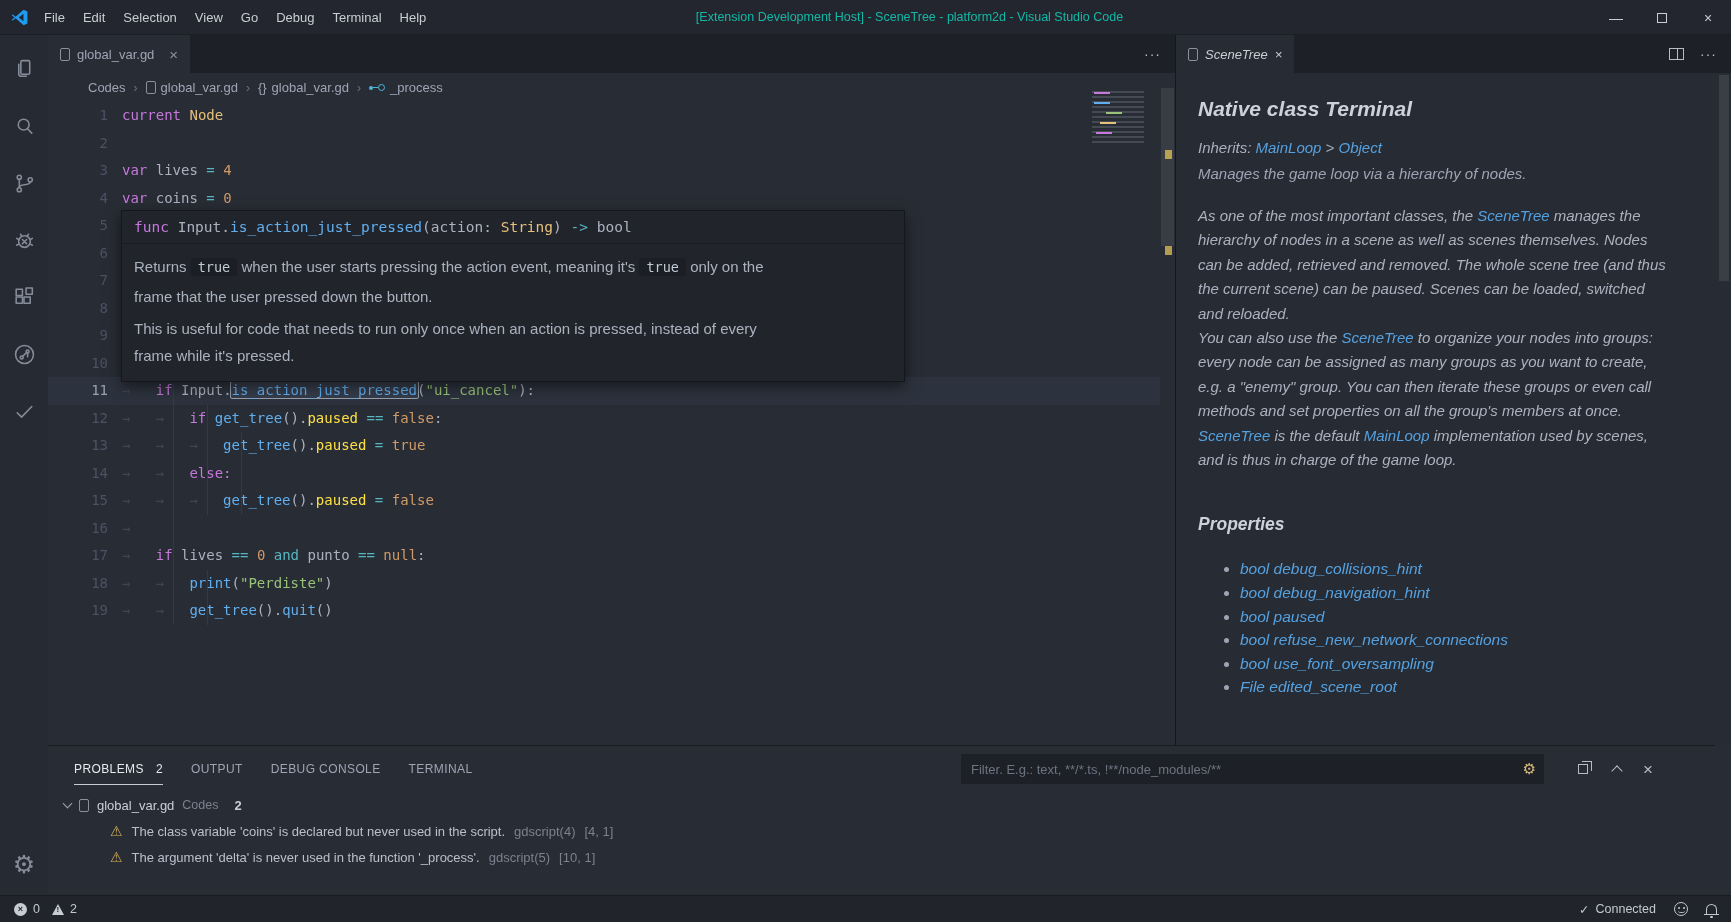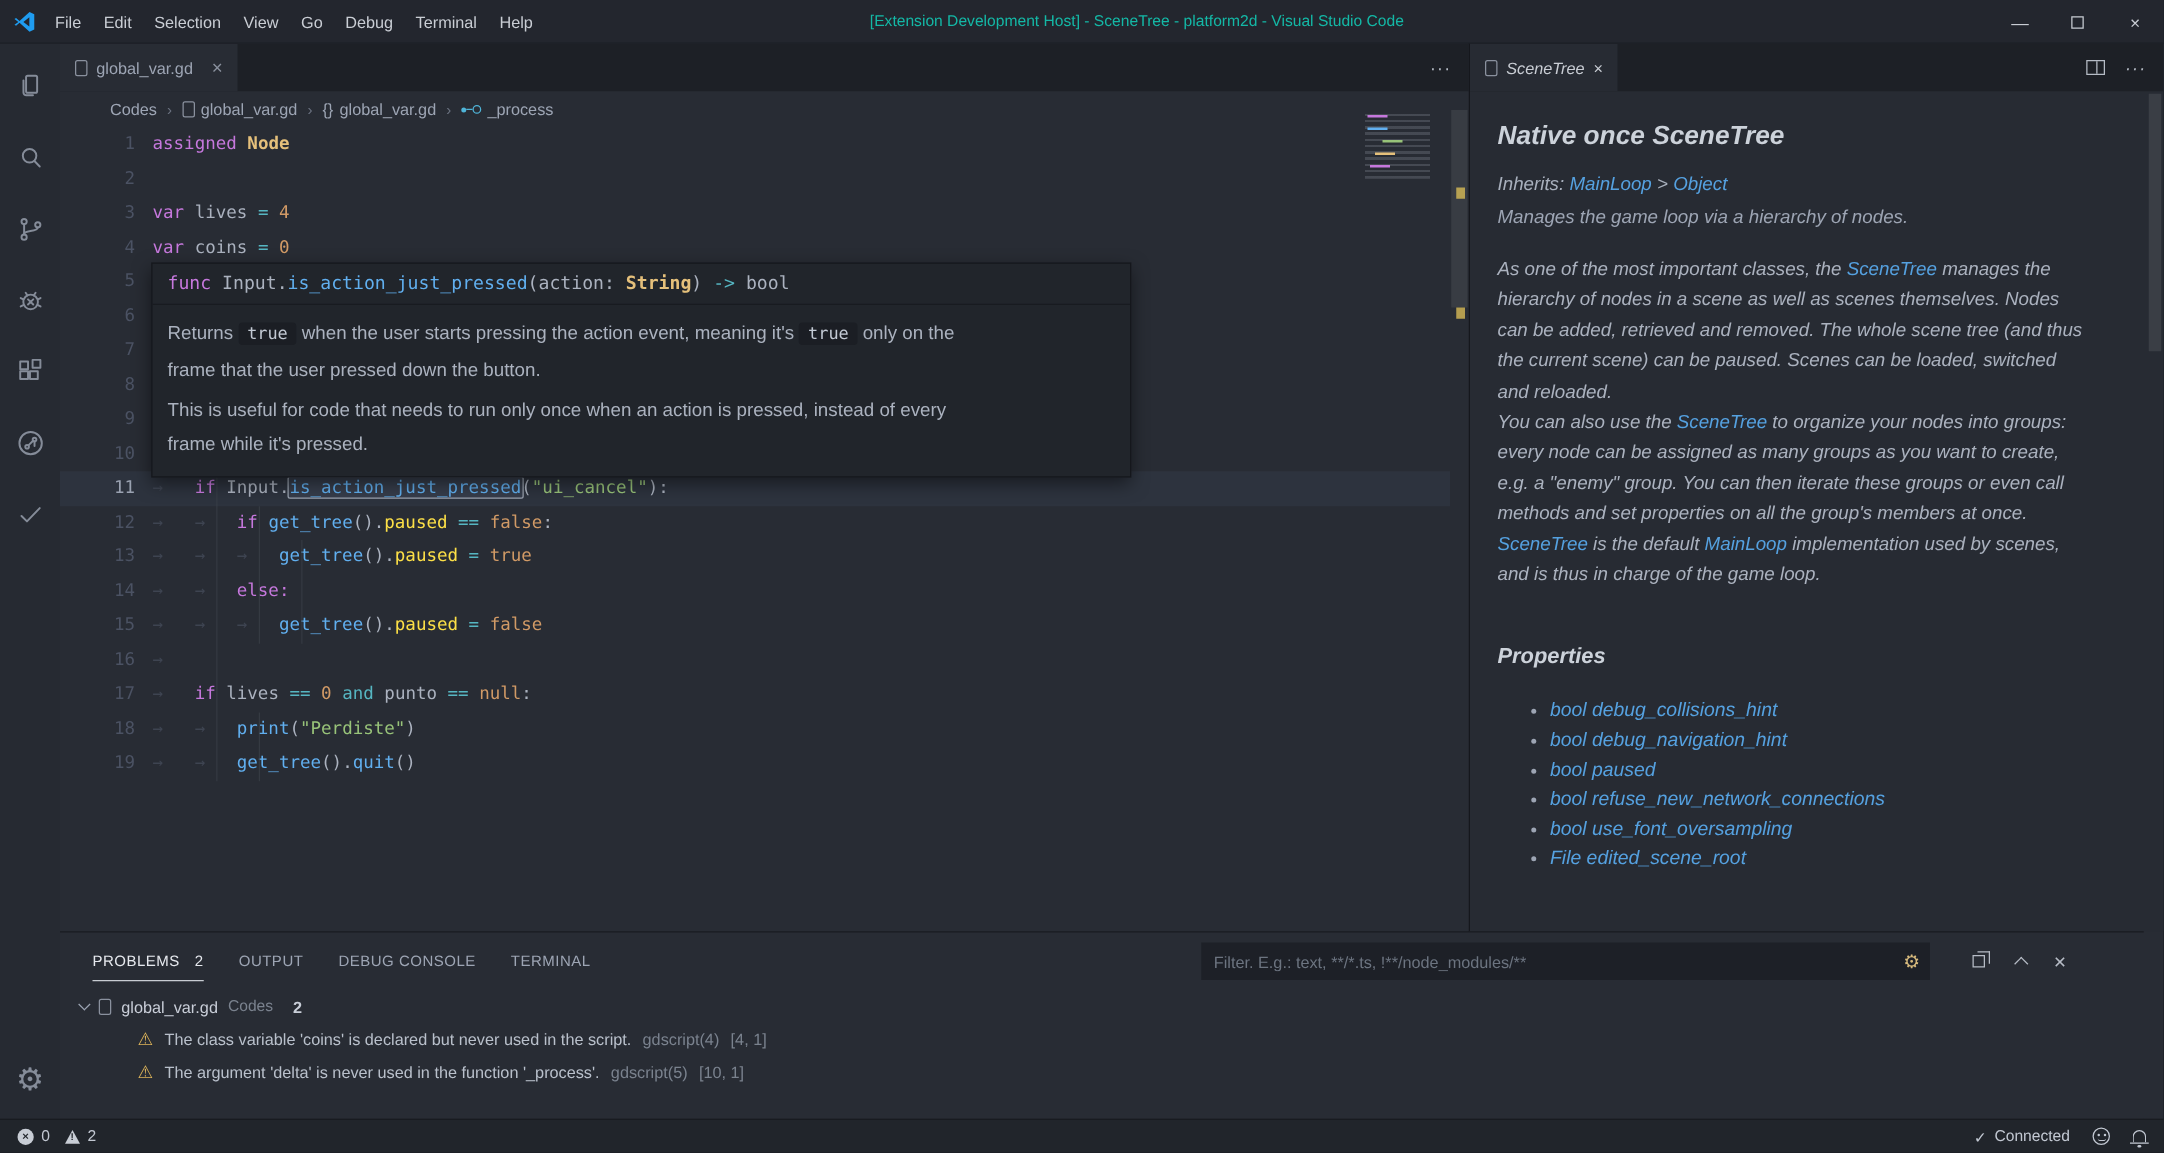--- a/index.html
+++ b/index.html
@@ -36,21 +36,21 @@
   .m-ico .dot{width:4px;height:4px;border-radius:50%;background:#4fb4d8;display:block;}
   .m-ico .bar{width:5px;height:1.4px;background:#4fb4d8;display:block;}
   .m-ico .ring{width:7px;height:7px;border:1.5px solid #4fb4d8;border-radius:50%;display:block;}
   
   .code-area{position:absolute;top:67px;left:0;right:15px;bottom:0;overflow:hidden;}
   .cl{display:flex;height:27.5px;line-height:27.5px;font-family:"DejaVu Sans Mono",monospace;font-size:14px;white-space:pre;position:relative;z-index:1;}
   .cl .g{width:60px;text-align:right;color:#4b5263;flex:none;}
   .cl .c{padding-left:14px;}
   .cl.cur{background:rgba(153,187,255,0.05);}
   .cl.cur .g{color:#9aa2b1;}
-  .tk-t{color:#abb2bf;} .tk-kw{color:#c678dd;} .tk-fn{color:#61afef;} .tk-cls{color:#e5c07b;font-weight:bold;}
+  .tk-t{color:#abb2bf;} .tk-kw{color:#c678dd;} .tk-fn{color:#61afef;} .tk-cls{color:#e5c07b;}
   .tk-num{color:#d19a66;} .tk-str{color:#98c379;} .tk-op{color:#56b6c2;} .tk-prop{color:#fde047;}
   .tk-tab{color:#3e4451;display:inline-block;width:4ch;}
   .wordbox{border:1px solid #99a1ae;border-radius:2px;background:rgba(121,140,170,0.12);padding:0 1px;margin:0 -2px;}
   .guide{position:absolute;width:1px;background:#3b4048;opacity:.7;z-index:2;pointer-events:none;}
   .guide.g1{left:125px;top:275px;height:248px;}
   .guide.g2{left:159px;top:303px;height:110px;}
   .guide.g3{left:193px;top:330px;height:83px;}
   .guide.g4{left:159px;top:468px;height:55px;}
   
   .minimap{position:absolute;top:53px;right:17px;width:72px;height:58px;z-index:3;}
@@ -240,21 +240,21 @@
             <span class="dot"></span>
             <span class="bar"></span>
             <span class="ring"></span>
           </span>
           <span>_process</span>
         </span>
       </div>
 
     <div class="code-area">
       <div id="code-lines">
-          <div class="cl"><span class="g">1</span><span class="c"><span class="tk-kw">assigned</span><span class="tk-t"> </span><span class="tk-cls">Node</span></span></div>
+          <div class="cl"><span class="g">1</span><span class="c"><span class="tk-kw">current</span><span class="tk-t"> </span><span class="tk-cls">Node</span></span></div>
           <div class="cl"><span class="g">2</span><span class="c"></span></div>
           <div class="cl"><span class="g">3</span><span class="c"><span class="tk-kw">var</span><span class="tk-t"> lives </span><span class="tk-op">=</span><span class="tk-t"> </span><span class="tk-num">4</span></span></div>
           <div class="cl"><span class="g">4</span><span class="c"><span class="tk-kw">var</span><span class="tk-t"> coins </span><span class="tk-op">=</span><span class="tk-t"> </span><span class="tk-num">0</span></span></div>
           <div class="cl"><span class="g">5</span><span class="c"></span></div>
           <div class="cl"><span class="g">6</span><span class="c"></span></div>
           <div class="cl"><span class="g">7</span><span class="c"></span></div>
           <div class="cl"><span class="g">8</span><span class="c"></span></div>
           <div class="cl"><span class="g">9</span><span class="c"></span></div>
           <div class="cl"><span class="g">10</span><span class="c"></span></div>
           <div class="cl cur"><span class="g">11</span><span class="c"><span class="tk-tab">→</span><span class="tk-kw">if</span><span class="tk-t"> Input.</span><span class="tk-fn wordbox">is_action_just_pressed</span><span class="tk-t">(</span><span class="tk-str">"ui_cancel"</span><span class="tk-t">):</span></span></div>
@@ -300,21 +300,21 @@
         <span class="fico"></span>
         <span>SceneTree</span>
         <span class="tclose">×</span>
       </div>
       <div class="tab-actions">
         <span class="split-ico"></span>
         <span>···</span>
       </div>
     </div>
     <div class="doc">
-      <div class="doc-title">Native once SceneTree</div>
+      <div class="doc-title">Native class Terminal</div>
       <div class="doc-inherits">
         <span>Inherits:</span>
         <span class="doclink">MainLoop</span>
         <span>&gt;</span>
         <span class="doclink">Object</span>
       </div>
       <div class="doc-summary">Manages the game loop via a hierarchy of nodes.</div>
       <div class="doc-body" id="doc-body">
           <div><span class="tk-t">As one of the most important classes, the </span><span class="doclink">SceneTree</span><span class="tk-t"> manages the hierarchy of nodes in a scene as well as scenes themselves. Nodes can be added, retrieved and removed. The whole scene tree (and thus the current scene) can be paused. Scenes can be loaded, switched and reloaded.</span></div>
           <div><span class="tk-t">You can also use the </span><span class="doclink">SceneTree</span><span class="tk-t"> to organize your nodes into groups: every node can be assigned as many groups as you want to create, e.g. a "enemy" group. You can then iterate these groups or even call methods and set properties on all the group's members at once.</span></div>

